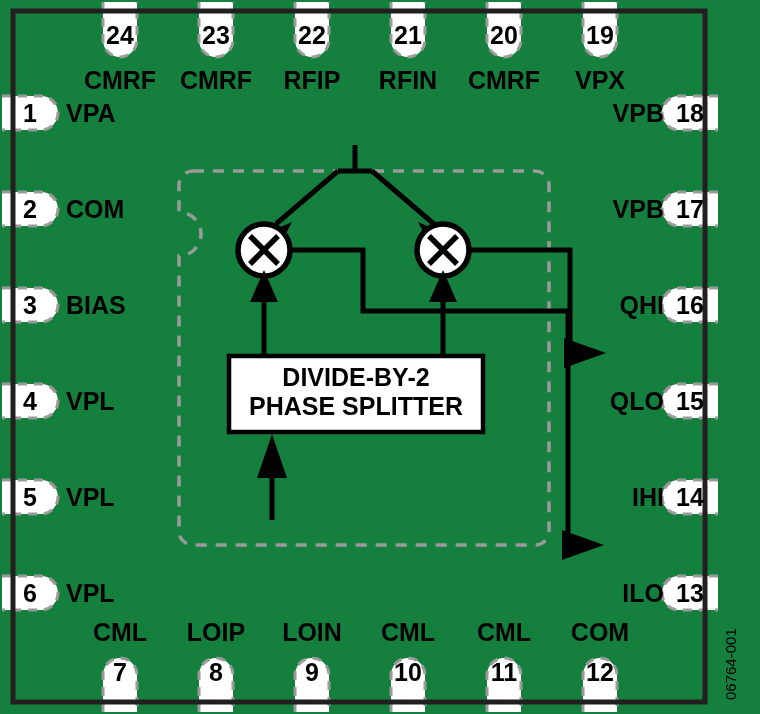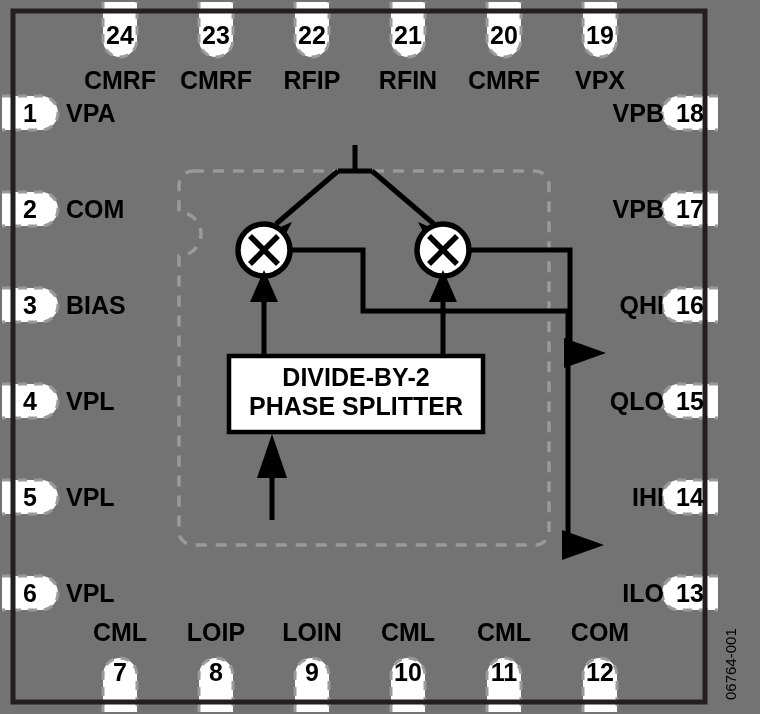--- a/index.html
+++ b/index.html
@@ -8,21 +8,21 @@
     padding: 0;
     background: #ffffff;
   }
   body {
     font-family: "Liberation Sans", sans-serif;
   }
   #figure-root {
     position: relative;
     width: 760px;
     height: 714px;
-    background: #737373;
+    background: #15803d;
     overflow: hidden;
     text-align: center;
   }
   #diagram-svg {
     position: absolute;
     left: 0;
     top: 0;
     width: 760px;
     height: 714px;
   }

